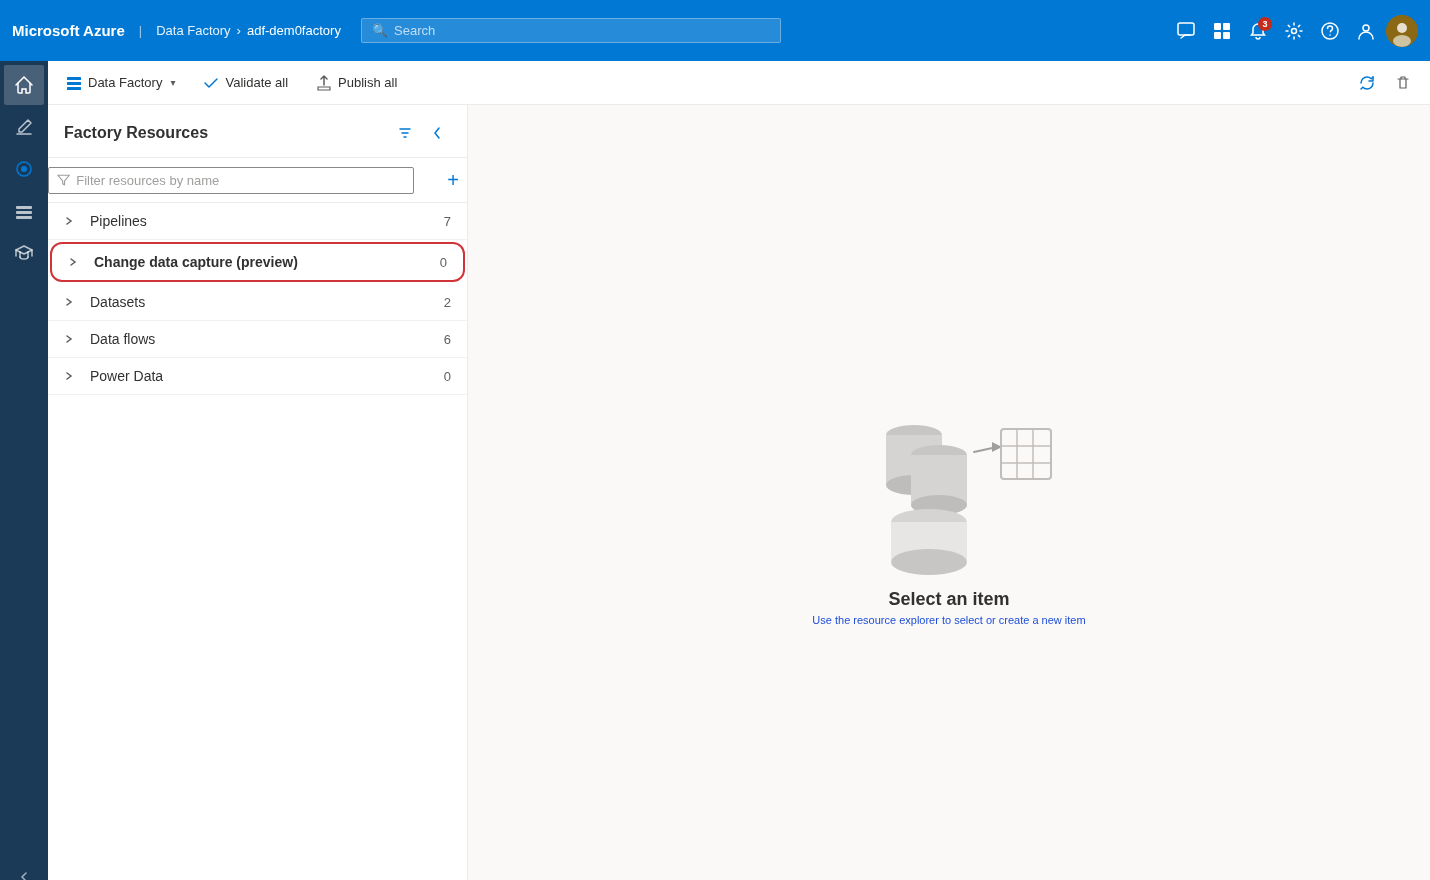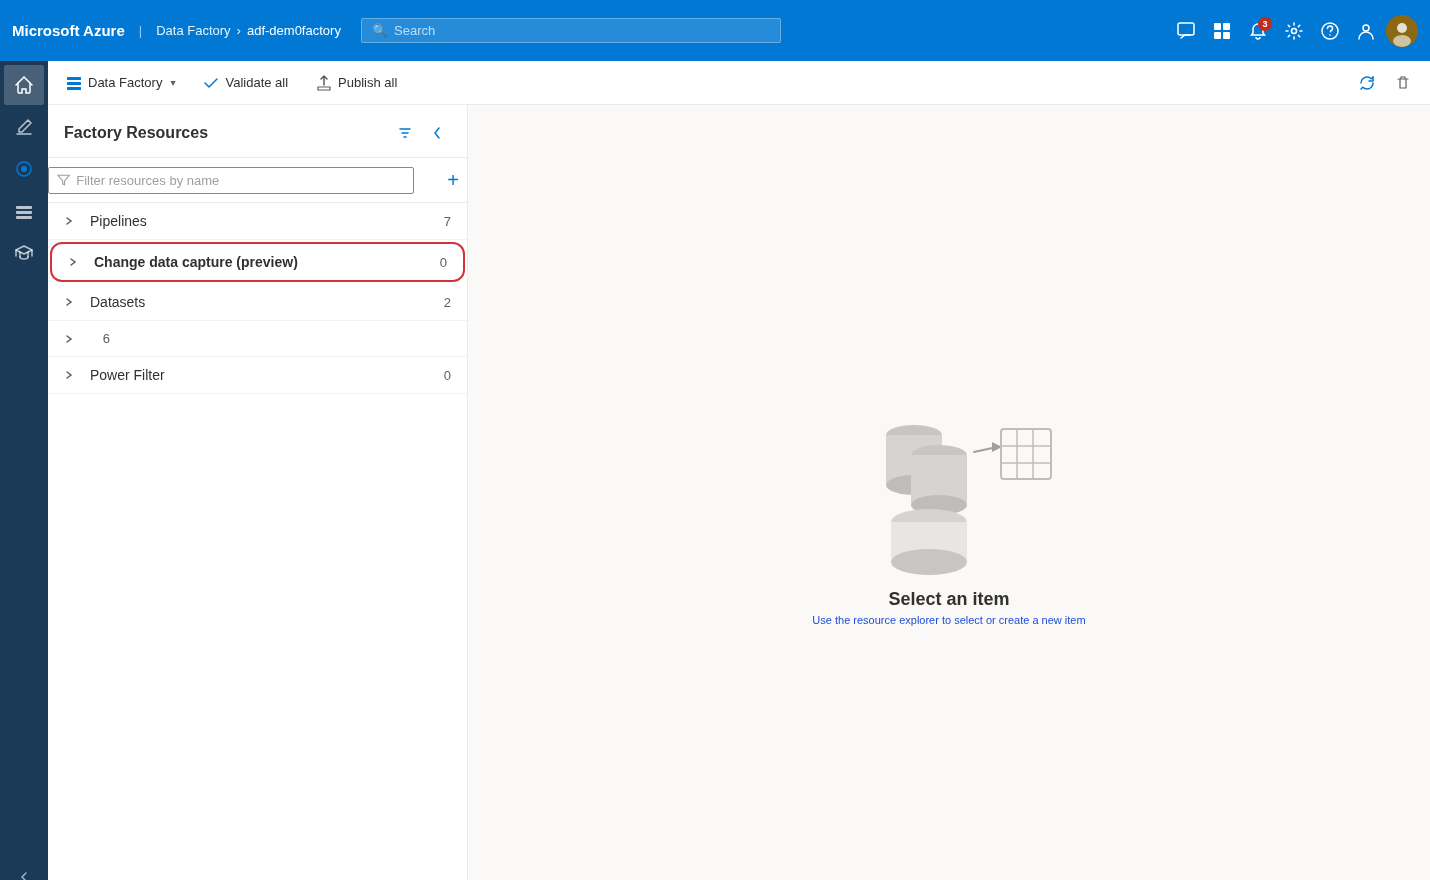--- a/index.html
+++ b/index.html
@@ -517,29 +517,30 @@
     </span>
     <span class="resource-label">Datasets</span>
     <span class="resource-count">2</span>
   </div>
             <div class="resource-item">
     <span class="chevron">
       <svg width="10" height="10" viewBox="0 0 10 10" fill="none">
                   <path d="M3 2l4 3-4 3" stroke="#605e5c" stroke-width="1.5" stroke-linecap="round"></path>
                 </svg>
     </span>
+    <span class="resource-label">Data flows</span>
     <span class="resource-count">6</span>
   </div>
             <div class="resource-item">
     <span class="chevron">
       <svg width="10" height="10" viewBox="0 0 10 10" fill="none">
                   <path d="M3 2l4 3-4 3" stroke="#605e5c" stroke-width="1.5" stroke-linecap="round"></path>
                 </svg>
     </span>
-    <span class="resource-label">Power Filter</span>
+    <span class="resource-label">Power Data</span>
     <span class="resource-count">0</span>
   </div>
           </div>
       </div>
 
       <div class="main-content">
         <svg class="illustration-svg" viewBox="0 0 220 200" xmlns="http://www.w3.org/2000/svg">
 
           <ellipse cx="75" cy="58" rx="28" ry="10" fill="#c8c6c4"></ellipse>
           <rect x="47" y="58" width="56" height="50" fill="#d6d4d2"></rect>

